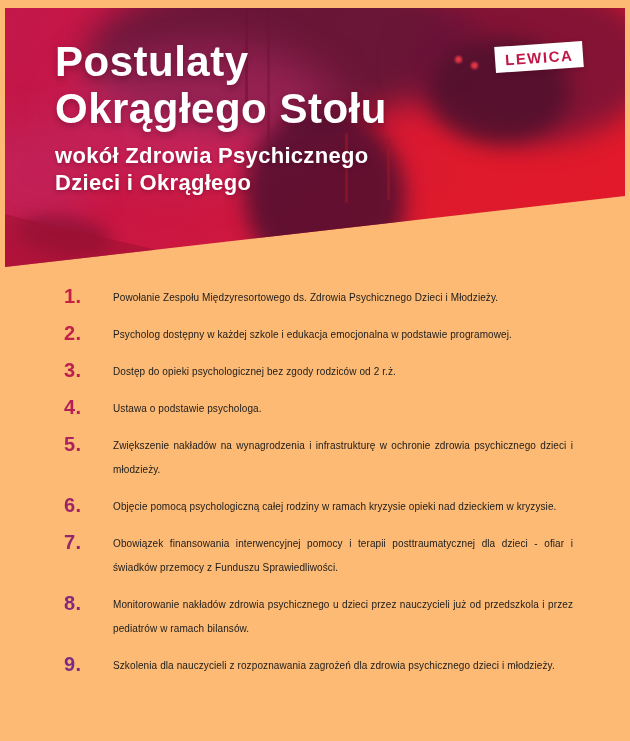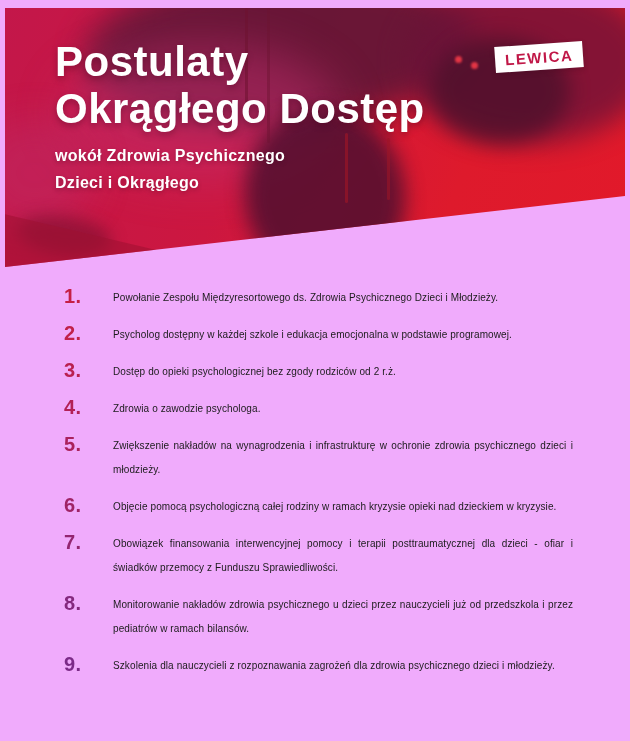--- a/index.html
+++ b/index.html
@@ -3,21 +3,21 @@
 <meta charset="utf-8">
 <style>
   * { margin: 0; padding: 0; box-sizing: border-box; }
   html, body { width: 630px; height: 741px; }
   body {
     background: #ffffff;
     font-family: "Liberation Sans", "DejaVu Sans", sans-serif;
     position: relative;
     overflow: hidden;
   }
-  .poster { position: absolute; inset: 0; background: #f0abfc; }
+  .poster { position: absolute; inset: 0; background: #fdba74; }
 
   
   .header {
     position: absolute;
     left: 5px; top: 8px;
     width: 620px; height: 268px;
     background: linear-gradient(112deg, #c3174a 0%, #cc1740 40%, #de1a2c 72%, #e2192a 100%);
     clip-path: polygon(0 0, 100% 0, 100% 188px, 0 259px);
     overflow: hidden;
   }
@@ -46,21 +46,21 @@
   .title {
     position: absolute; left: 50px; top: 30px;
     color: #ffffff; font-weight: 800;
     font-size: 42px; line-height: 47px;
     letter-spacing: .5px;
     text-shadow: 0 3px 6px rgba(60, 0, 25, .35);
   }
   .subtitle {
     position: absolute; left: 50px; top: 134px;
     color: #ffffff; font-weight: 700;
-    font-size: 16px; line-height: 27px;
+    font-size: 22px; line-height: 27px;
     letter-spacing: .3px;
     text-shadow: 0 2px 4px rgba(60, 0, 25, .30);
   }
   .badge {
     position: absolute; right: 42px; top: 36px;
     background: #ffffff;
     color: #c01747;
     font-weight: 800; font-size: 15px;
     letter-spacing: 1.5px;
     padding: 5px 10px 4px 10px;
@@ -108,21 +108,21 @@
     <div class="drip drip-1"></div>
     <div class="drip drip-2"></div>
     <div class="drip drip-3"></div>
     <div class="drip drip-4"></div>
     <div class="spot spot-1"></div>
     <div class="spot spot-2"></div>
     <div class="wedge"></div>
 
     <div class="title">
       <div>Postulaty</div>
-      <div>Okrągłego Dostęp</div>
+      <div>Okrągłego Stołu</div>
     </div>
     <div class="subtitle">
       <div>wokół Zdrowia Psychicznego</div>
       <div>Dzieci i Okrągłego</div>
     </div>
     <div class="badge">LEWICA</div>
   </div>
 
   <div class="list">
     <div class="list-item">
@@ -132,21 +132,21 @@
     <div class="list-item">
       <span class="item-number" style="color: rgb(193, 32, 73);">2.</span>
       <span class="item-text">Psycholog dostępny w każdej szkole i edukacja emocjonalna w podstawie programowej.</span>
     </div>
     <div class="list-item">
       <span class="item-number" style="color: rgb(185, 32, 80);">3.</span>
       <span class="item-text">Dostęp do opieki psychologicznej bez zgody rodziców od 2 r.ż.</span>
     </div>
     <div class="list-item">
       <span class="item-number" style="color: rgb(178, 32, 85);">4.</span>
-      <span class="item-text">Zdrowia o zawodzie psychologa.</span>
+      <span class="item-text">Ustawa o podstawie psychologa.</span>
     </div>
     <div class="list-item">
       <span class="item-number" style="color: rgb(170, 33, 92);">5.</span>
       <span class="item-text">Zwiększenie nakładów na wynagrodzenia i infrastrukturę w ochronie zdrowia psychicznego dzieci i młodzieży.</span>
     </div>
     <div class="list-item">
       <span class="item-number" style="color: rgb(159, 35, 102);">6.</span>
       <span class="item-text">Objęcie pomocą psychologiczną całej rodziny w ramach kryzysie opieki nad dzieckiem w kryzysie.</span>
     </div>
     <div class="list-item">

